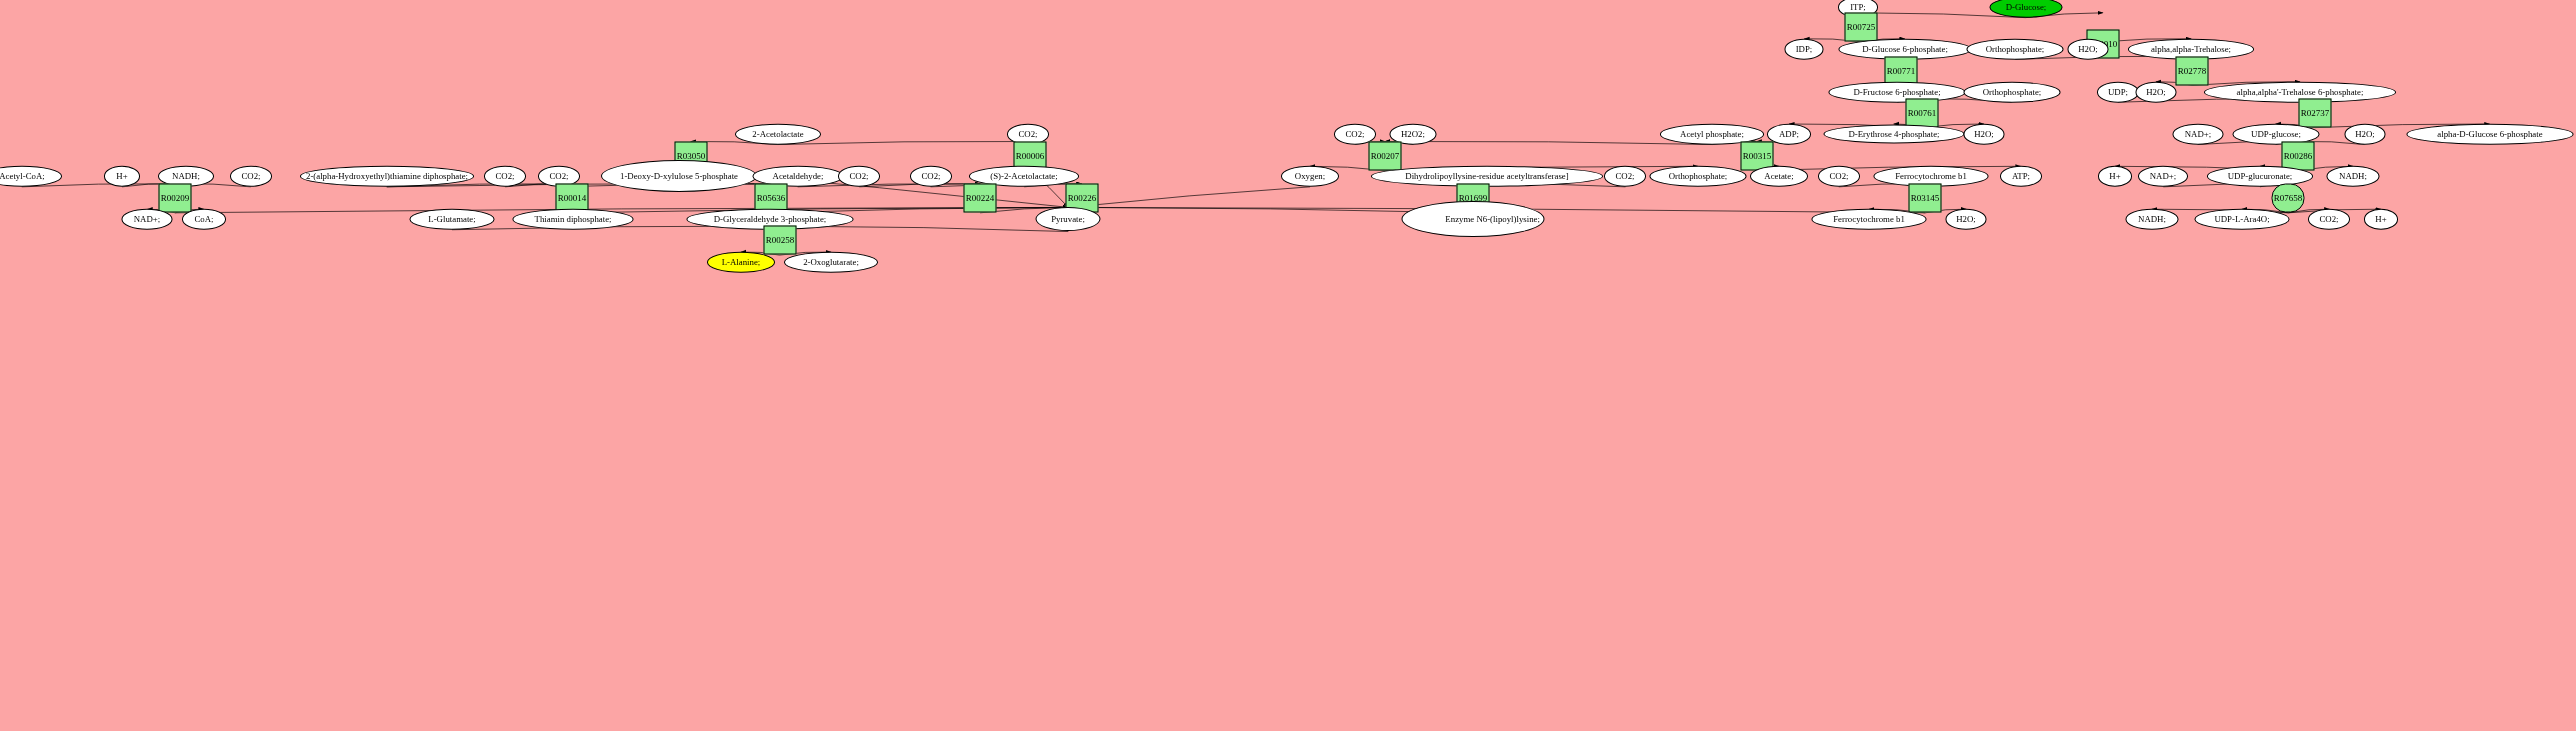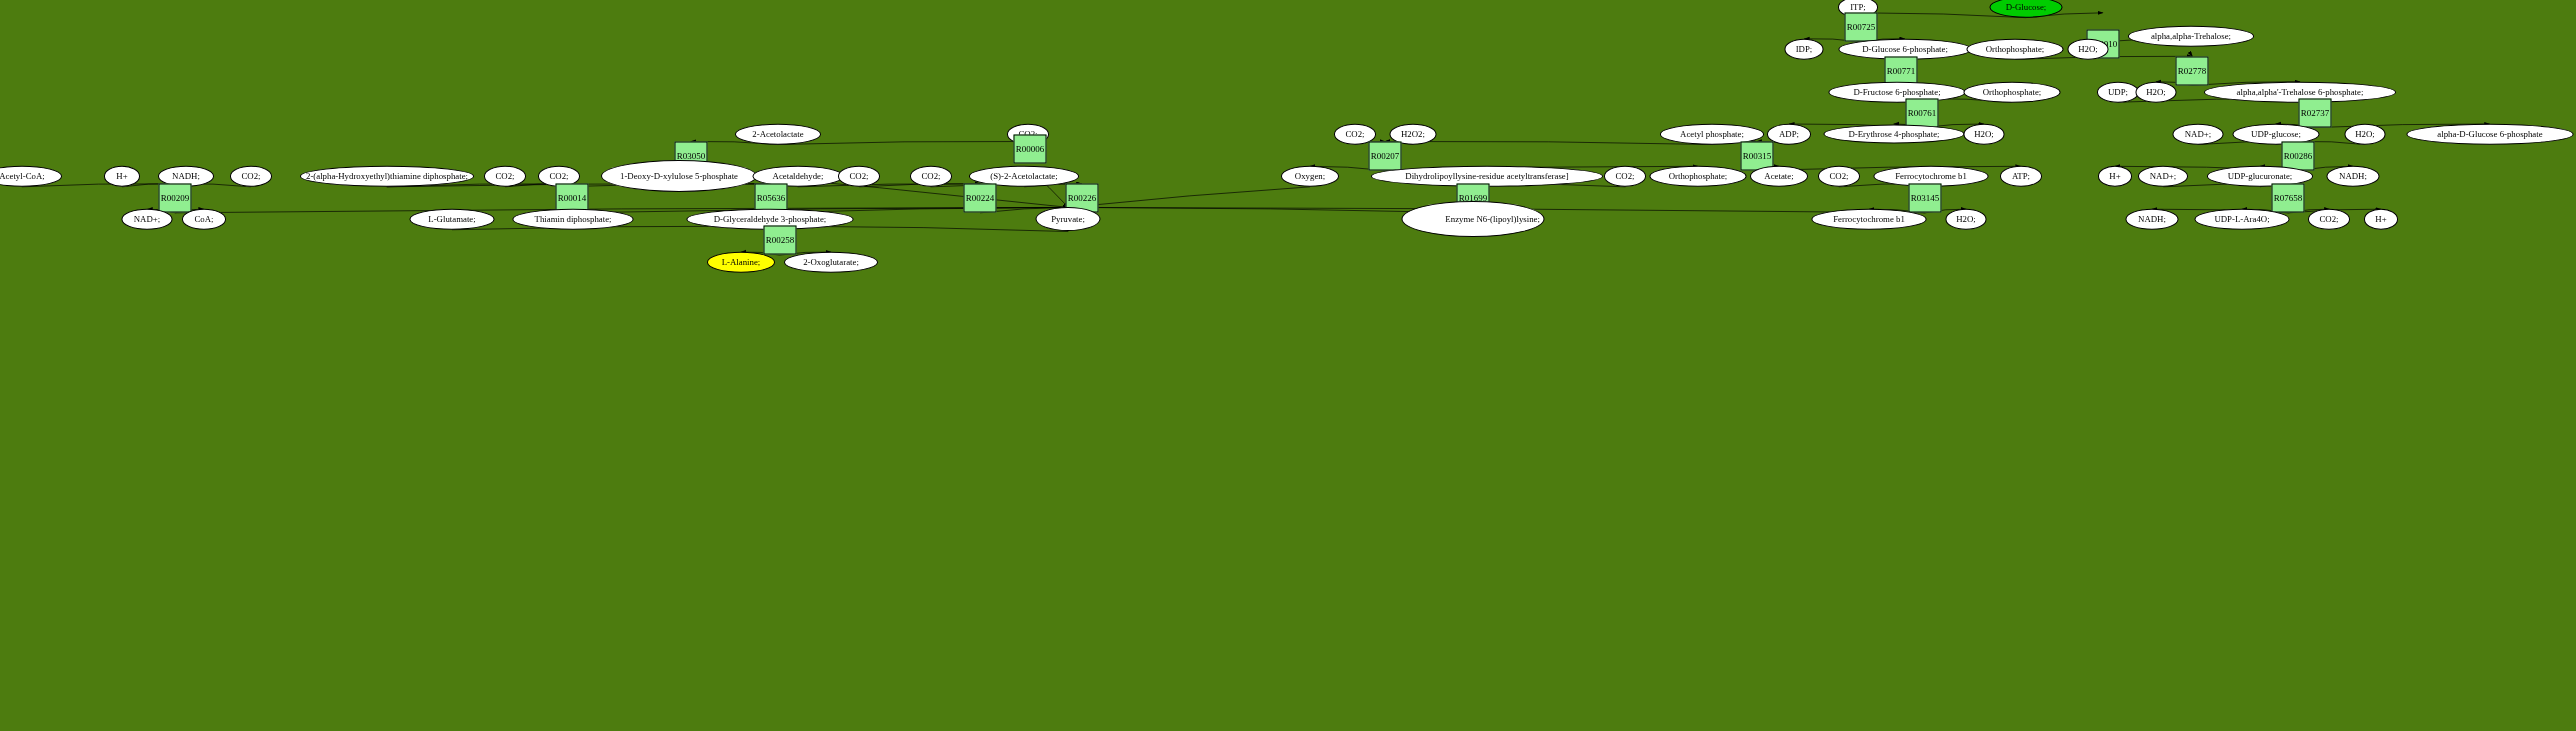--- a/index.html
+++ b/index.html
@@ -1,19 +1,19 @@
 <!DOCTYPE html>
 <html style="font-size:9.7px"><head>
 <meta charset="utf-8">
 <style>
   html,body{margin:0;padding:0;background:#ffffff;}
   #canvas{
     position:relative;
     width:2576px;height:732px;
-    background:#4d7c0f;
+    background:#fca5a5;
     font-family:"Liberation Serif","DejaVu Serif",serif;
     overflow:hidden;
   }
   svg#edges{position:absolute;left:0;top:0;width:2576px;height:732px;pointer-events:none;}
   .node{
     position:absolute;
     transform:translate(-50%,-50%);
     display:flex;align-items:center;justify-content:center;
     text-align:center;
     box-sizing:border-box;
@@ -153,21 +153,21 @@
       </div>
       <div class="node compound" style="left: 1905px; top: 49px; width: 133px; height: 20.5px;">
         <span>D-Glucose 6-phosphate;</span>
       </div>
       <div class="node compound" style="left: 2015px; top: 49px; width: 97px; height: 20.5px;">
         <span>Orthophosphate;</span>
       </div>
       <div class="node compound" style="left: 2088px; top: 49px; width: 41px; height: 20.5px;">
         <span>H2O;</span>
       </div>
-      <div class="node compound" style="left: 2191px; top: 36px; width: 126px; height: 20.5px; align-items: center;">
+      <div class="node compound" style="left: 2191px; top: 49px; width: 126px; height: 20.5px; align-items: center;">
         <span>alpha,alpha-Trehalose;</span>
       </div>
       <div class="node reaction" style="left: 1901px; top: 71px;">
         <span>R00771</span>
       </div>
       <div class="node reaction" style="left: 2192px; top: 71px;">
         <span>R02778</span>
       </div>
       <div class="node compound" style="left: 1897px; top: 92px; width: 137px; height: 20.5px;">
         <span>D-Fructose 6-phosphate;</span>
@@ -231,21 +231,21 @@
       </div>
       <div class="node compound" style="left: 778px; top: 134px; width: 86px; height: 20.5px;">
         <span>2-Acetolactate</span>
       </div>
       <div class="node compound" style="left: 1028px; top: 134px; width: 42px; height: 20.5px;">
         <span>CO2;</span>
       </div>
       <div class="node reaction" style="left: 691px; top: 156px;">
         <span>R03050</span>
       </div>
-      <div class="node reaction" style="left: 1030px; top: 149px;">
+      <div class="node reaction" style="left: 1030px; top: 156px;">
         <span>R00006</span>
       </div>
       <div class="node compound" style="left: 22px; top: 176px; width: 80px; height: 20.5px;">
         <span>Acetyl-CoA;</span>
       </div>
       <div class="node compound" style="left: 122px; top: 176px; width: 36px; height: 20.5px;">
         <span>H+</span>
       </div>
       <div class="node compound" style="left: 186px; top: 176px; width: 56px; height: 20.5px;">
         <span>NADH;</span>
@@ -327,21 +327,21 @@
       </div>
       <div class="node reaction" style="left: 1082px; top: 198px;">
         <span>R00226</span>
       </div>
       <div class="node reaction" style="left: 1473px; top: 198px;">
         <span>R01699</span>
       </div>
       <div class="node reaction" style="left: 1925px; top: 198px;">
         <span>R03145</span>
       </div>
-      <div class="node reaction" style="left: 2288px; top: 198px;">
+      <div class="node reaction" style="left: 2288px; top: 198px; border-radius: 14px;">
         <span>R07658</span>
       </div>
       <div class="node compound" style="left: 147px; top: 219px; width: 51px; height: 20.5px;">
         <span>NAD+;</span>
       </div>
       <div class="node compound" style="left: 204px; top: 219px; width: 44px; height: 20.5px;">
         <span>CoA;</span>
       </div>
       <div class="node compound" style="left: 452px; top: 219px; width: 85px; height: 20.5px;">
         <span>L-Glutamate;</span>

